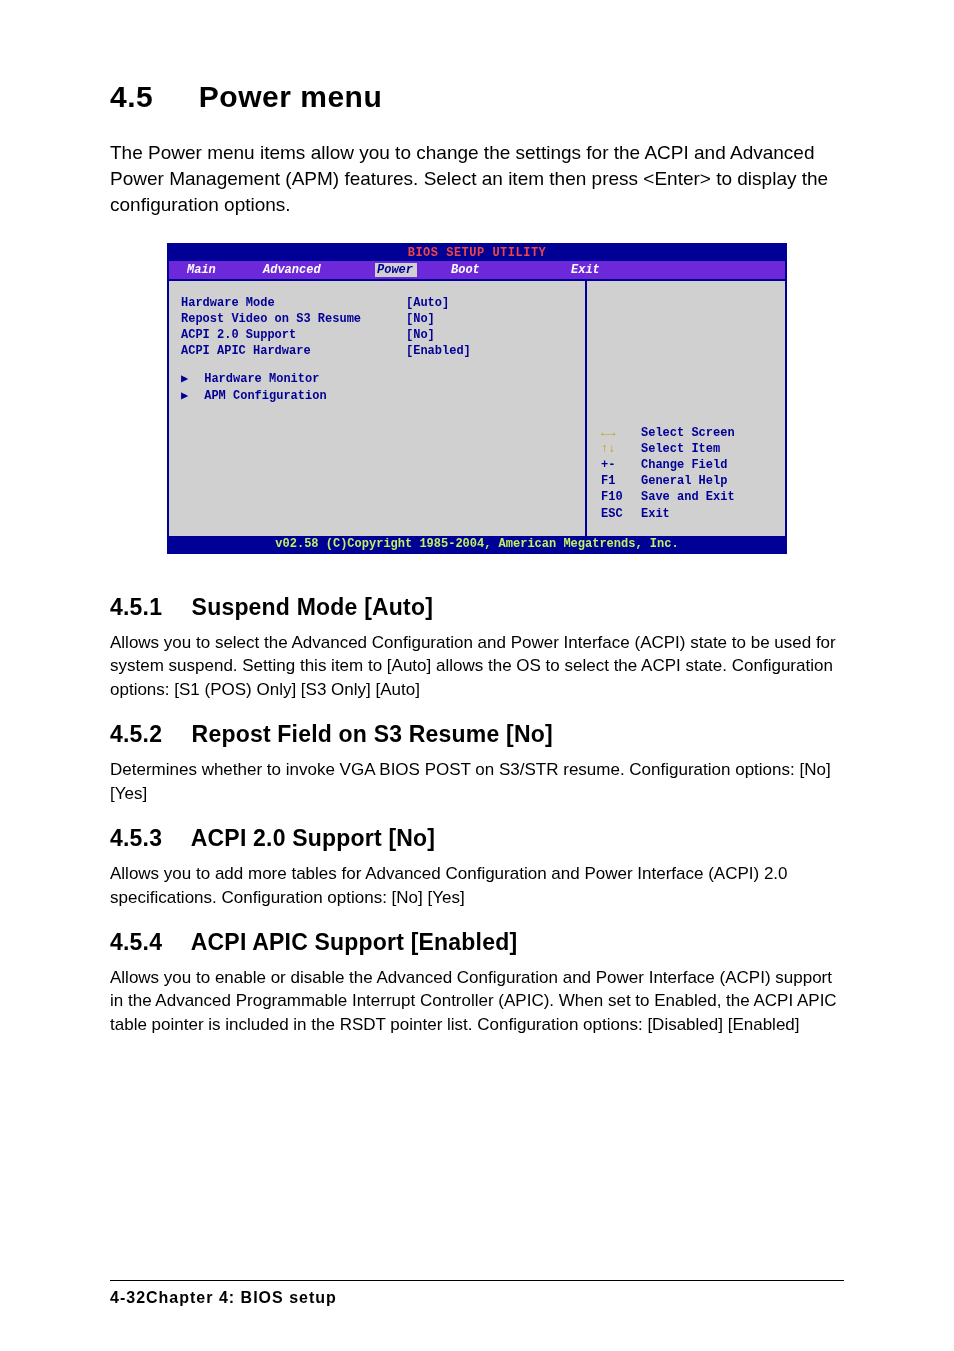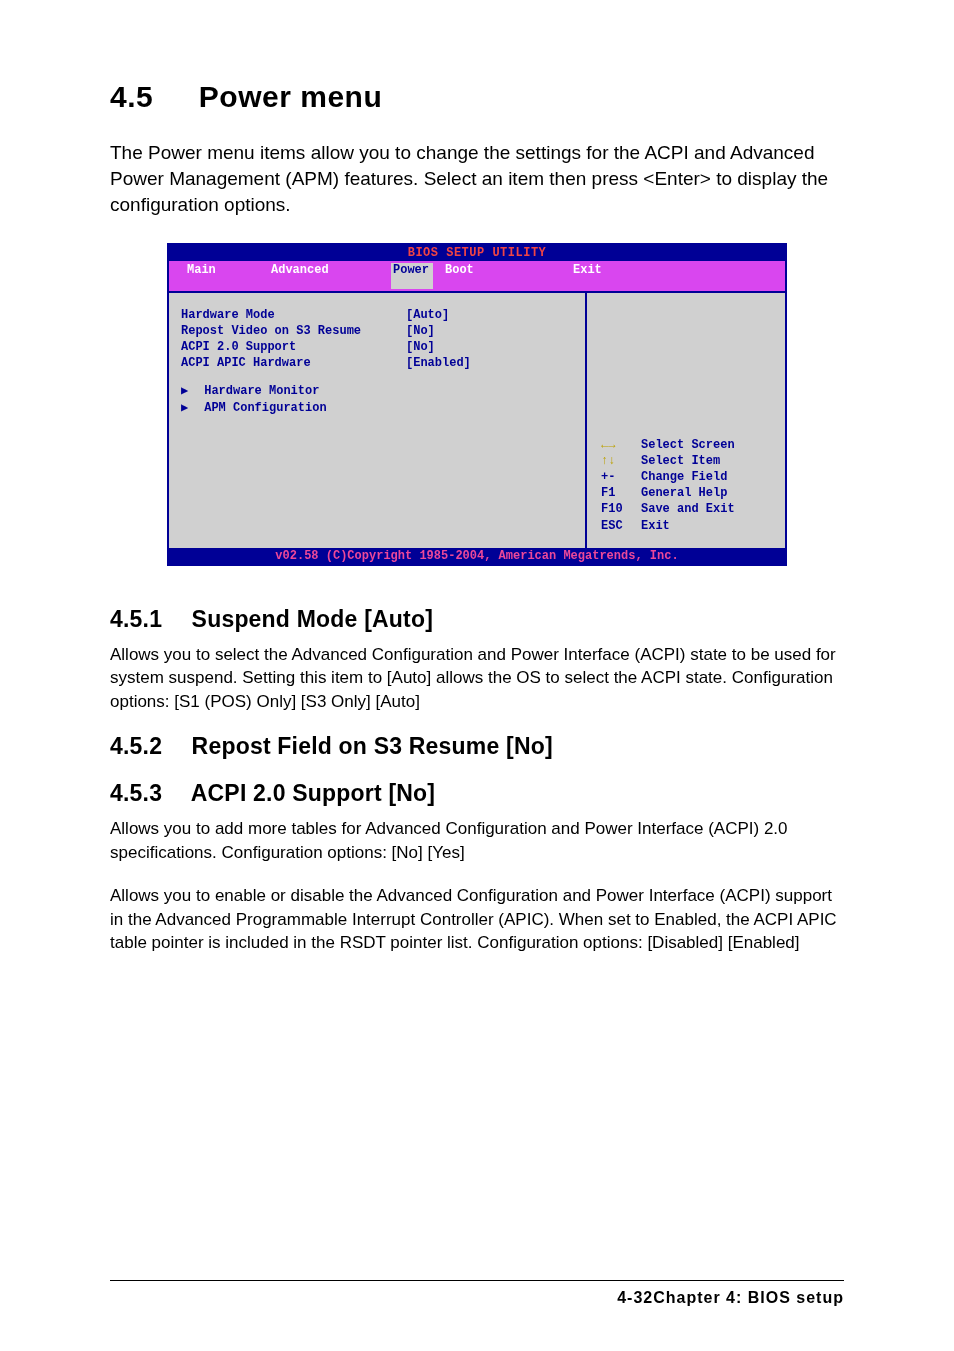--- a/index.html
+++ b/index.html
@@ -34,33 +34,35 @@
       margin: 0 auto 40px auto;
     }
     .bios-title {
       background: #000096;
       color: #ef4444;
       text-align: center;
       padding: 1px 0;
       letter-spacing: 0.5px;
     }
     .bios-menu {
-      background: #d946ef;
+      background: #6d28d9;
       color: #fff;
       padding: 2px 10px 2px 18px;
       display: flex;
-      gap: 12px;
+      gap: 4px;
+      font-style: italic;
     }
     .bios-menu span { display: inline-block; }
     .bios-menu .tab-main { width: 72px; }
     .bios-menu .tab-adv { width: 108px; }
     .bios-menu .tab-power {
       background: #d0d0d0;
       color: #000096;
-      padding: 0 4px 12px 2px;
+      padding: 0 4px 0 2px;
+      margin-right: 30px;
     }
     .bios-menu .tab-boot { width: 116px; }
     .bios-body {
       display: flex;
       border-top: 2px solid #000096;
     }
     .bios-left {
       flex: 1;
       padding: 14px 8px 60px 12px;
       border-right: 2px solid #000096;
@@ -76,21 +78,21 @@
       padding: 14px 10px 14px 14px;
       color: #000096;
       line-height: 1.35;
     }
     .help-block { margin-top: 130px; }
     .help-row { display: flex; }
     .help-key { width: 40px; white-space: pre; }
     .help-yellow { color: #bba000; }
     .bios-footer {
       background: #000096;
-      color: #ec4899;
+      color: #bef264;
       text-align: center;
       padding: 1px 0;
     }
     .subsection {
       margin-bottom: 20px;
     }
     .sub-title {
       font-size: 23px;
       font-weight: bold;
       margin-bottom: 10px;
@@ -102,21 +104,21 @@
       line-height: 1.38;
     }
     .page-footer {
       position: absolute;
       bottom: 44px;
       left: 110px;
       right: 110px;
       border-top: 1.5px solid #000;
       padding-top: 8px;
       display: flex;
-      justify-content: flex-end;
+      justify-content: flex-start;
       font-size: 16px;
       font-weight: bold;
       letter-spacing: 1px;
     }
   </style>
 </head>
 <body>
 
 <h1 class="section-title">
   <span class="section-number">4.5</span>
@@ -200,30 +202,35 @@
     <span>Suspend Mode [Auto]</span>
   </h2>
   <p class="sub-text">Allows you to select the Advanced Configuration and Power Interface (ACPI) state to be used for system suspend. Setting this item to [Auto] allows the OS to select the ACPI state. Configuration options: [S1 (POS) Only] [S3 Only] [Auto]</p>
 </div>
 
 <div class="subsection">
   <h2 class="sub-title">
     <span class="sub-num">4.5.2</span>
     <span>Repost Field on S3 Resume [No]</span>
   </h2>
+  <p class="sub-text">Determines whether to invoke VGA BIOS POST on S3/STR resume. Configuration options: [No] [Yes]</p>
 </div>
 
 <div class="subsection">
   <h2 class="sub-title">
     <span class="sub-num">4.5.3</span>
     <span>ACPI 2.0 Support [No]</span>
   </h2>
   <p class="sub-text">Allows you to add more tables for Advanced Configuration and Power Interface (ACPI) 2.0 specifications. Configuration options: [No] [Yes]</p>
 </div>
 
 <div class="subsection">
+  <h2 class="sub-title">
+    <span class="sub-num">4.5.4</span>
+    <span>ACPI APIC Support [Enabled]</span>
+  </h2>
   <p class="sub-text">Allows you to enable or disable the Advanced Configuration and Power Interface (ACPI) support in the Advanced Programmable Interrupt Controller (APIC). When set to Enabled, the ACPI APIC table pointer is included in the RSDT pointer list. Configuration options: [Disabled] [Enabled]</p>
 </div>
 
 <div class="page-footer">
   <span>4-32</span>
   <span>Chapter 4: BIOS setup</span>
 </div>
 
 </body></html>

